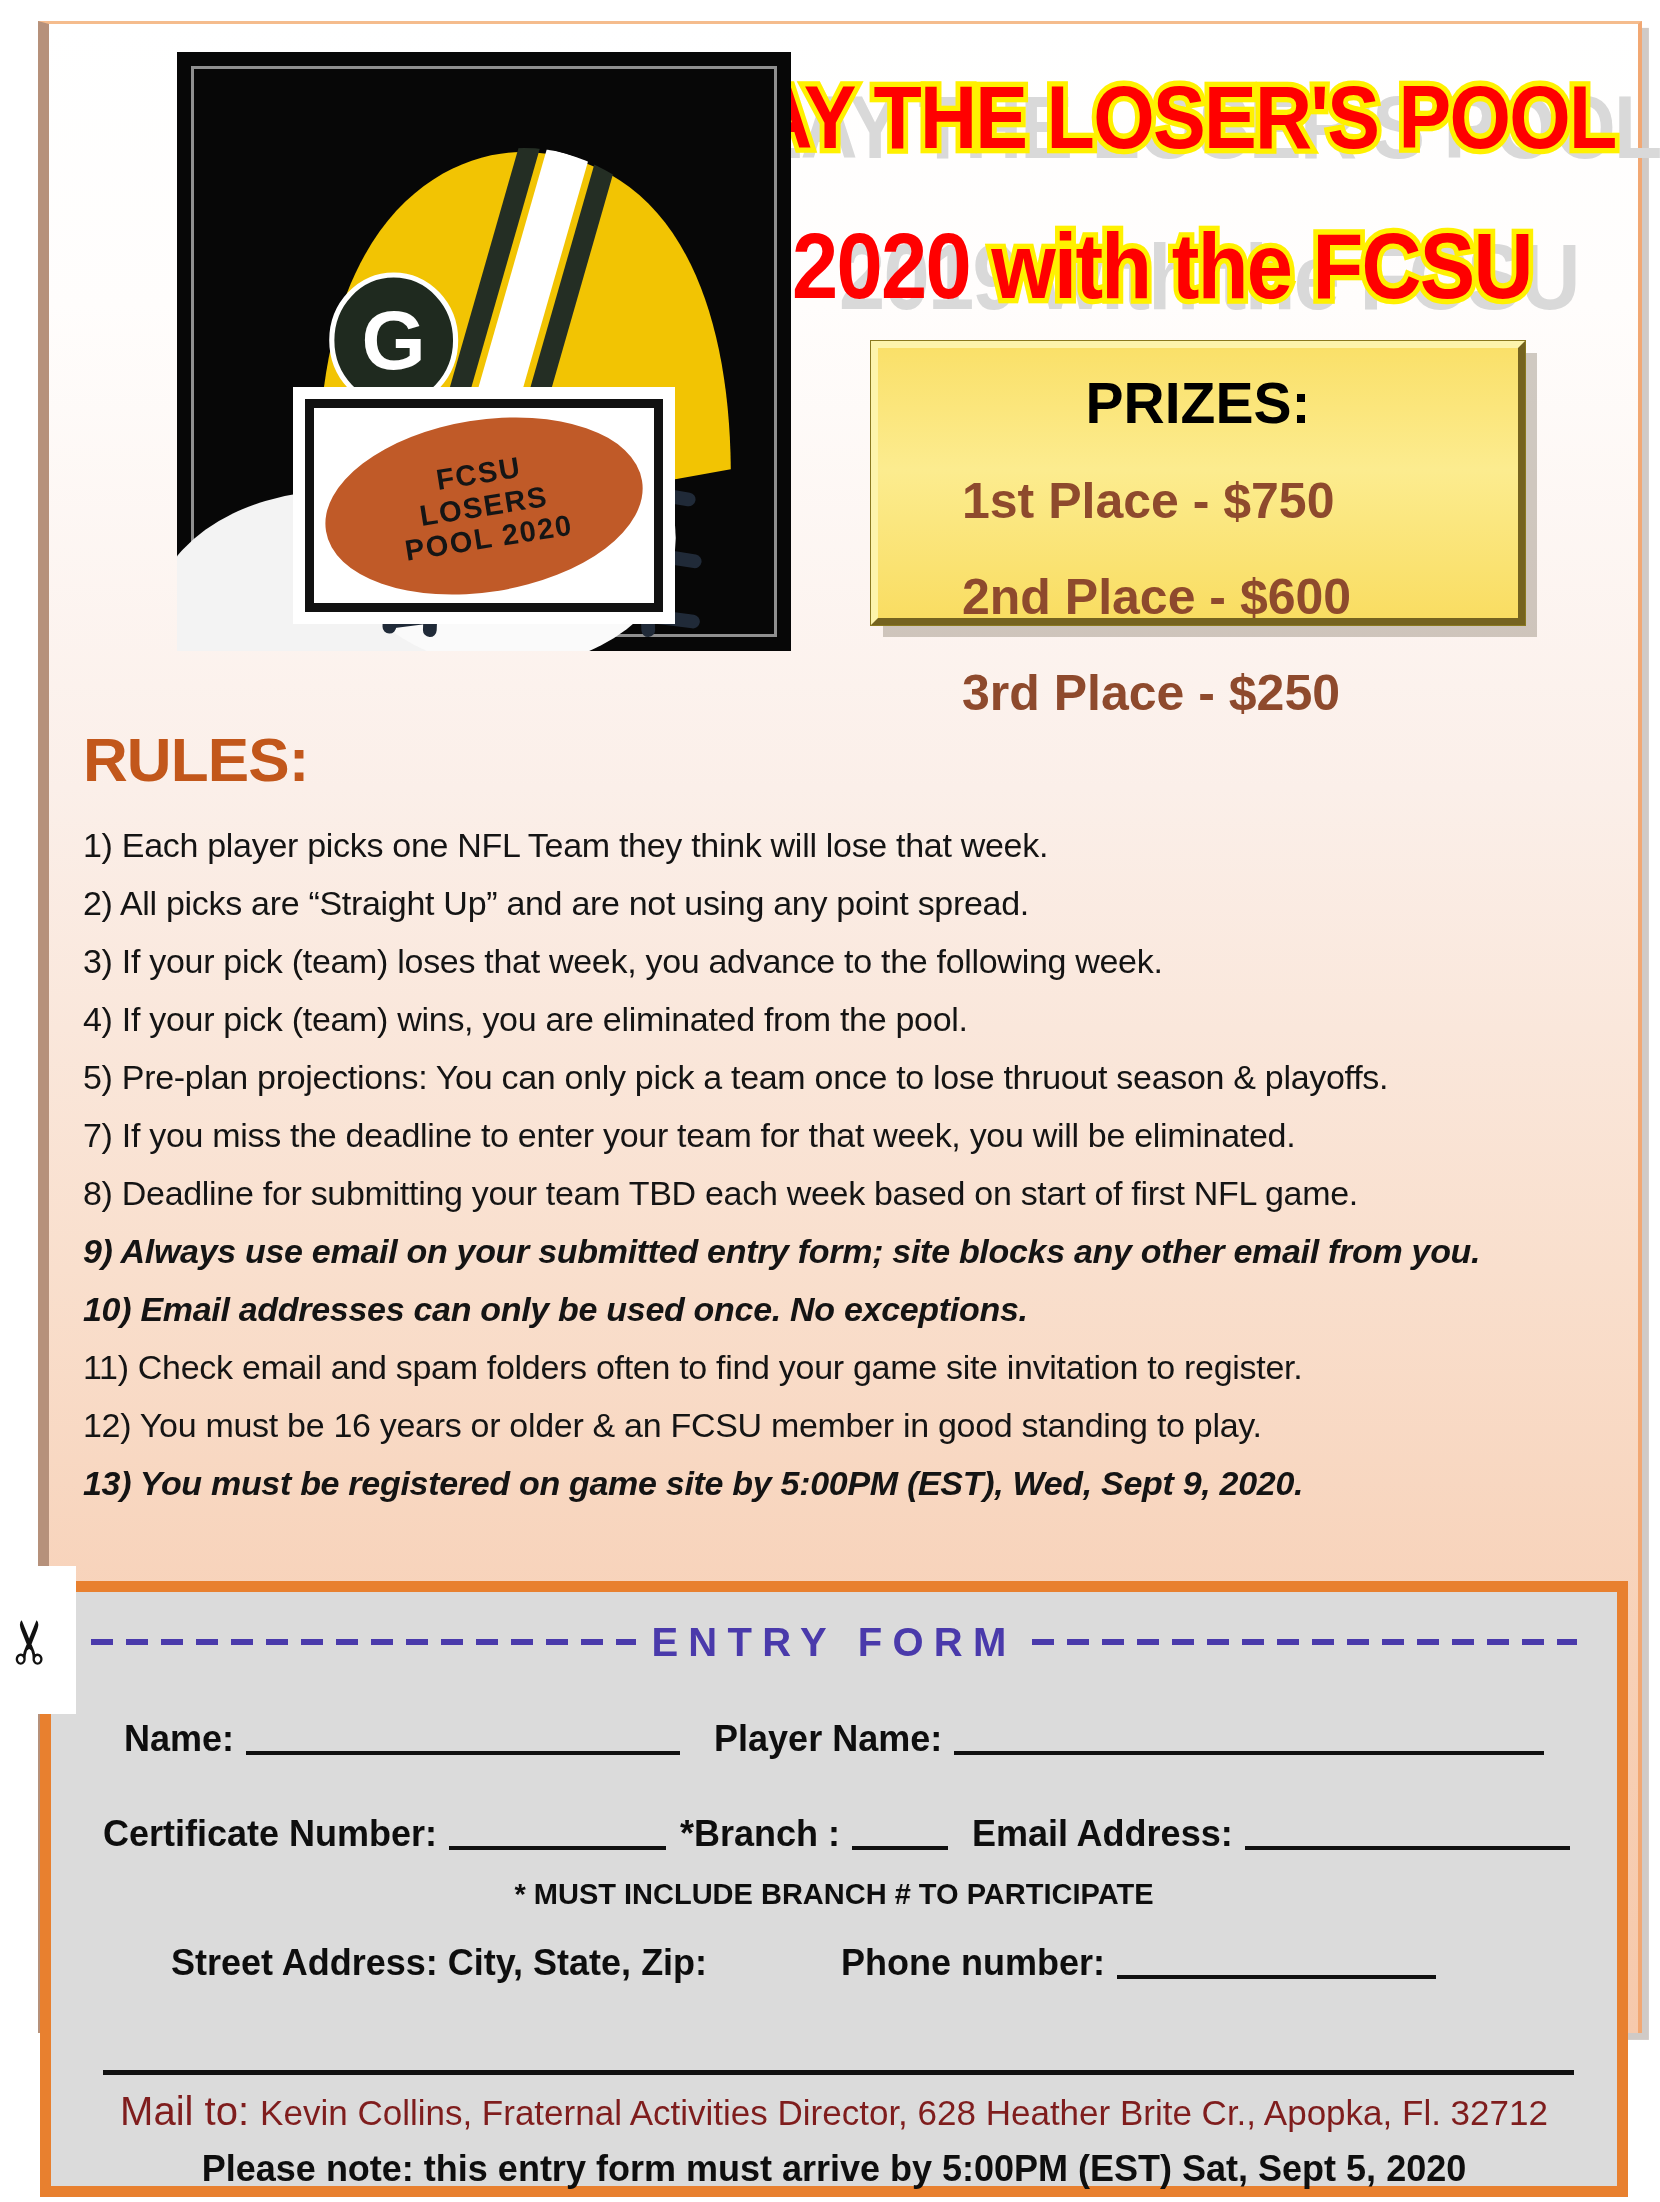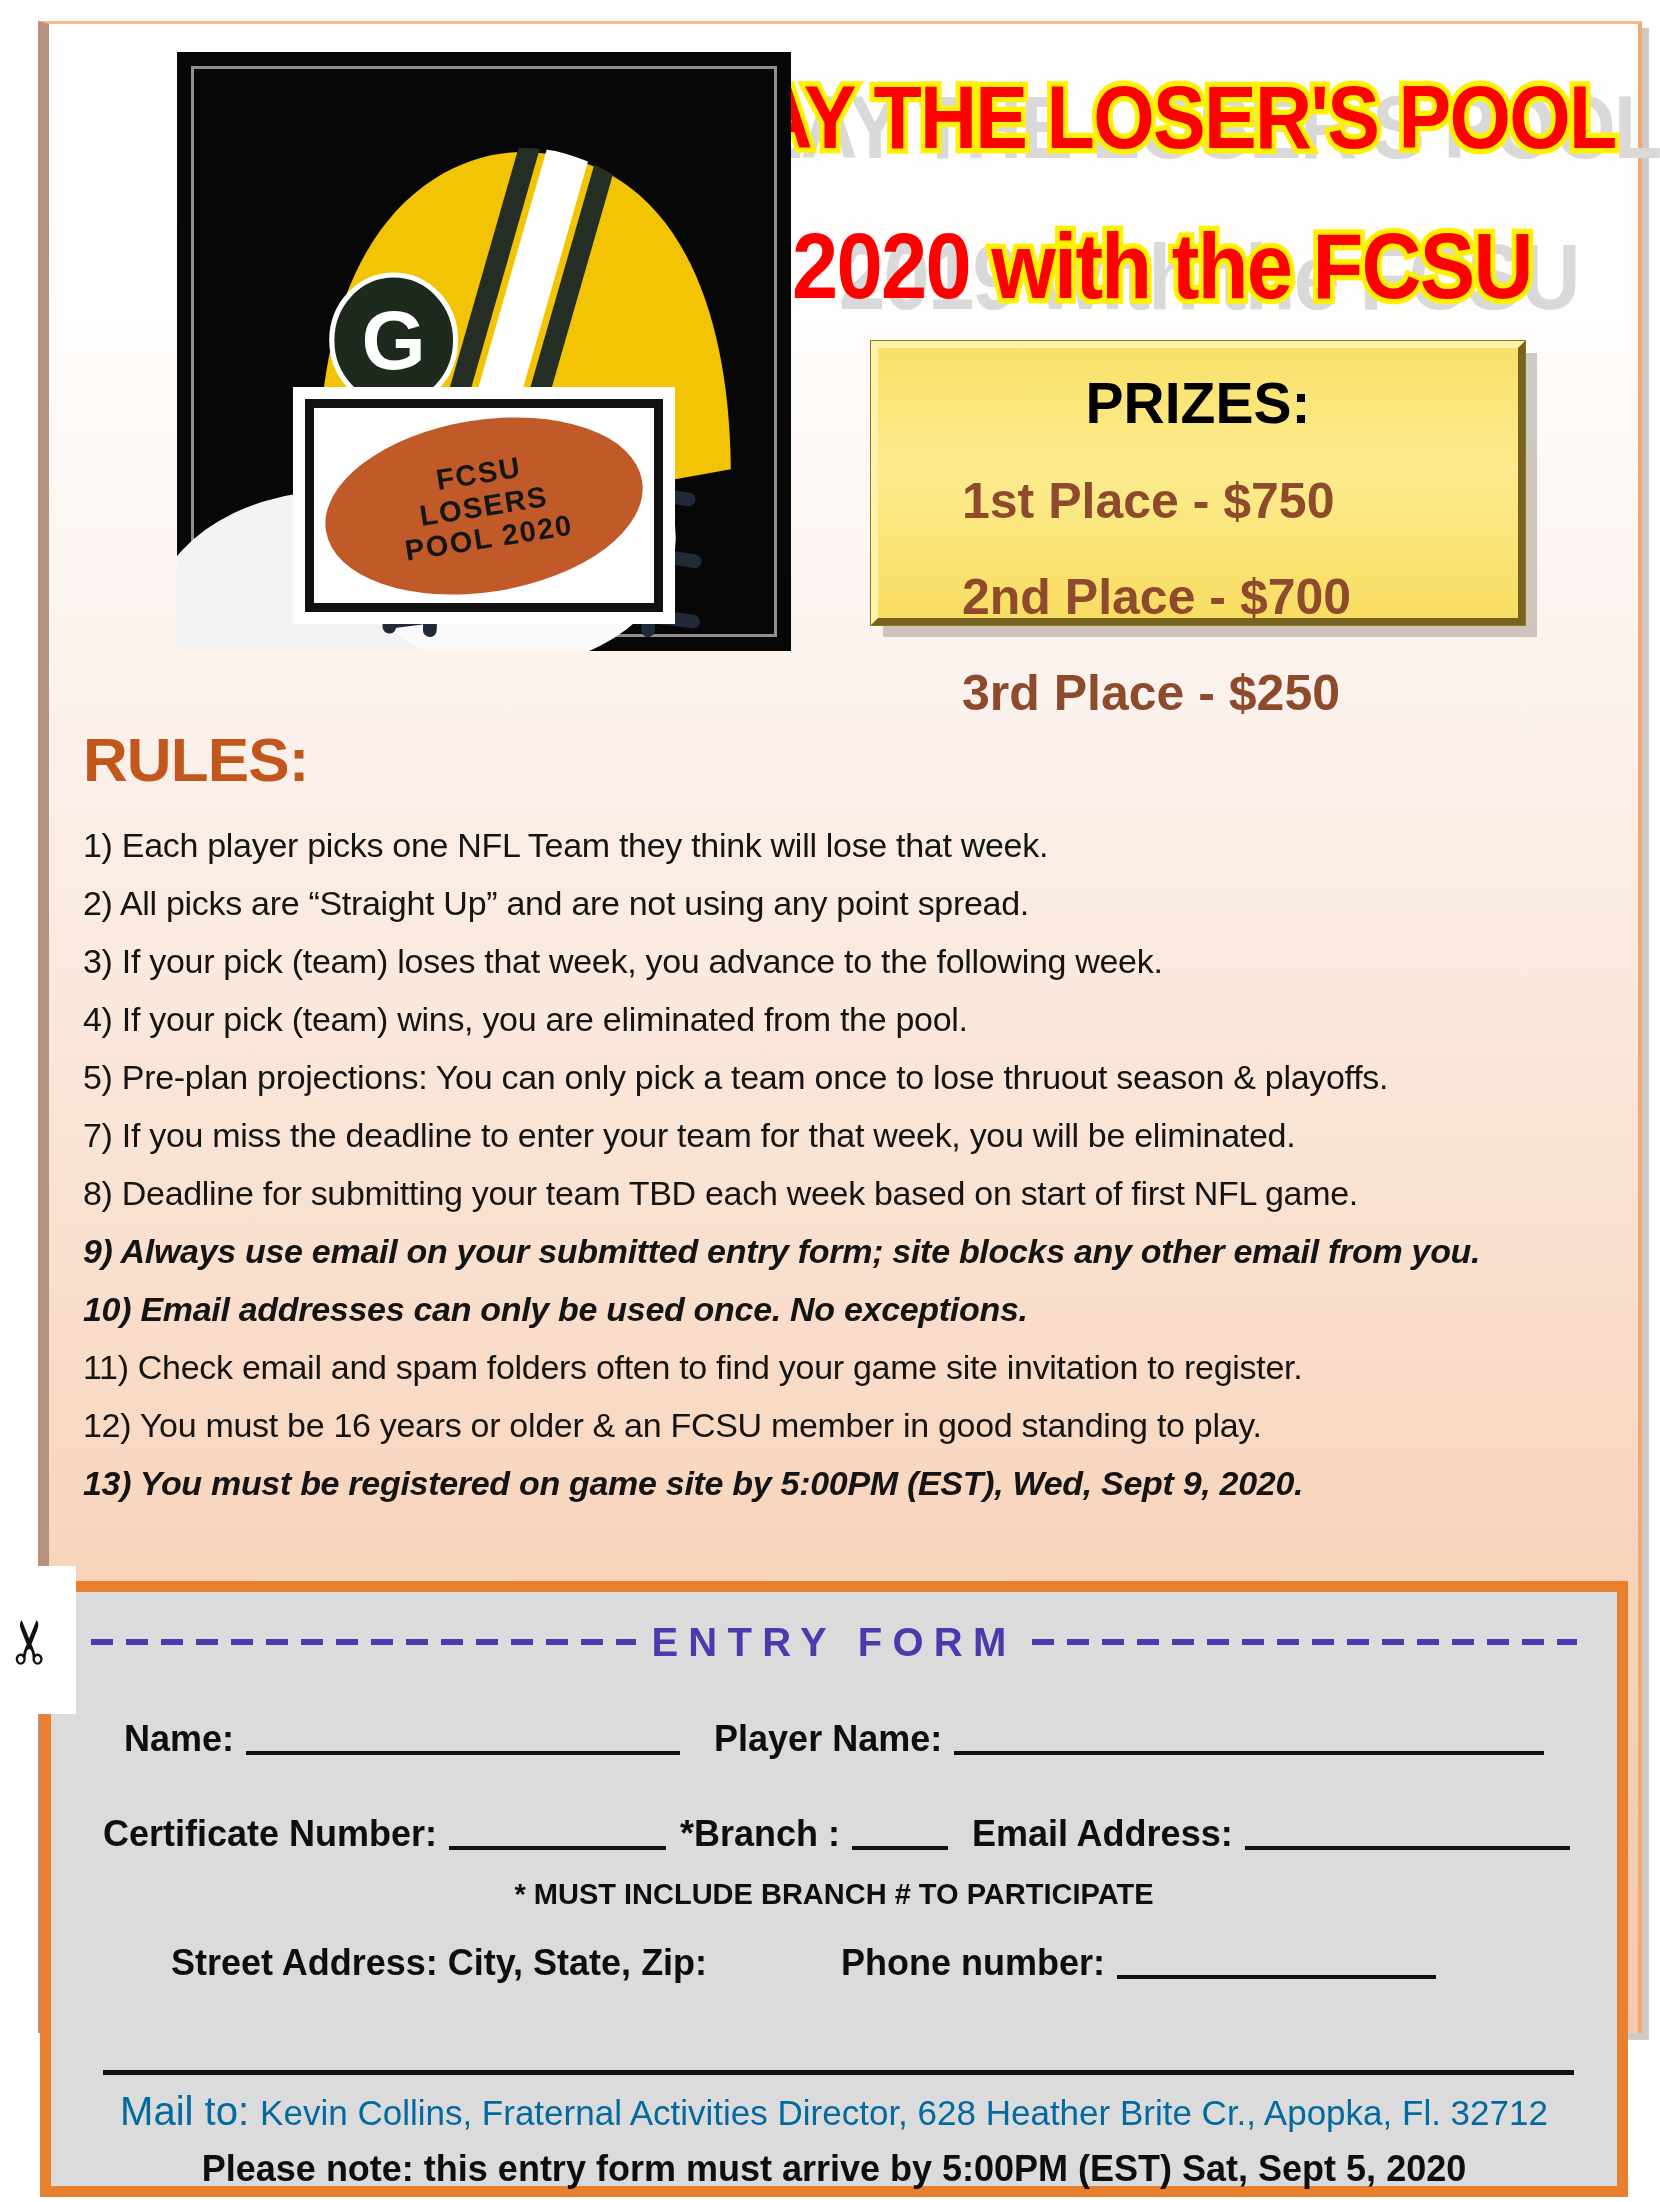--- a/index.html
+++ b/index.html
@@ -79,21 +79,21 @@
   .ef-label { font-size:40px; font-weight:700; color:#4A3AAB; letter-spacing:10.3px; white-space:nowrap; }
   .ef-row { position:absolute; display:flex; align-items:flex-end; }
   .ef-row .lbl { font-weight:700; font-size:36px; color:#0e0e0e; line-height:1; white-space:nowrap; }
   .fill-line { border-bottom:4.3px solid #101010; margin:0 0 1.7px 12px; height:0; align-self:flex-end; }
   .row-name   { top:129px; left:73px;  right:73px; }
   .row-cert   { top:224px; left:52px;  right:47px; }
   .row-must   { position:absolute; top:286px; left:0; right:0; text-align:center;
                 font-weight:700; font-size:29px; color:#0e0e0e; }
   .row-street { top:353px; left:120px; right:181px; }
   .long-line  { position:absolute; top:478px; left:52px; right:43px; border-bottom:5.2px solid #111; }
-  .row-mail   { position:absolute; top:497px; left:0; right:0; text-align:center; color:#0369a1; }
+  .row-mail   { position:absolute; top:497px; left:0; right:0; text-align:center; color:#7f1d1d; }
   .mail-prefix { font-size:40px; }
   .mail-rest   { font-size:35px; }
   .row-note   { position:absolute; top:556px; left:0; right:0; text-align:center;
                 font-weight:700; font-size:36px; color:#0e0e0e; }
   
   .scissors-box {
     position:absolute; left:0; top:1566px; width:76px; height:148px; background:#ffffff; z-index:4;
   }
   .scissors-glyph {
     position:absolute; left:5.2px; top:41px; font-size:60px; color:#111;
@@ -163,21 +163,21 @@
 
   <div class="title title2">
     <span class="ghost">2019 with the FCSU</span>
     <span class="stroke"><span class="year-plain">2020 </span><span>with the FCSU</span></span>
     <span class="fill"><span>2020 </span><span>with the FCSU</span></span>
   </div>
 
   <div class="prizes">
     <div class="prizes-heading">PRIZES:</div>
     <div class="prize-line">1st  Place - $750</div>
-    <div class="prize-line">2nd Place - $700</div>
+    <div class="prize-line">2nd Place - $600</div>
     <div class="prize-line">3rd  Place - $250</div>
   </div>
 
   <div class="rules-heading">RULES:</div>
   <div class="rules-list">
     <div class="rule-item">1)  Each player picks one NFL Team they think will lose that week.</div>
     <div class="rule-item">2)   All picks are “Straight Up” and are not using any point spread.</div>
     <div class="rule-item">3)  If your pick (team) loses that week, you advance to the following week.</div>
     <div class="rule-item">4)  If your pick (team) wins, you are eliminated from the pool.</div>
     <div class="rule-item">5)  Pre-plan projections: You can only pick a team once to lose thruout season &amp; playoffs.</div>

